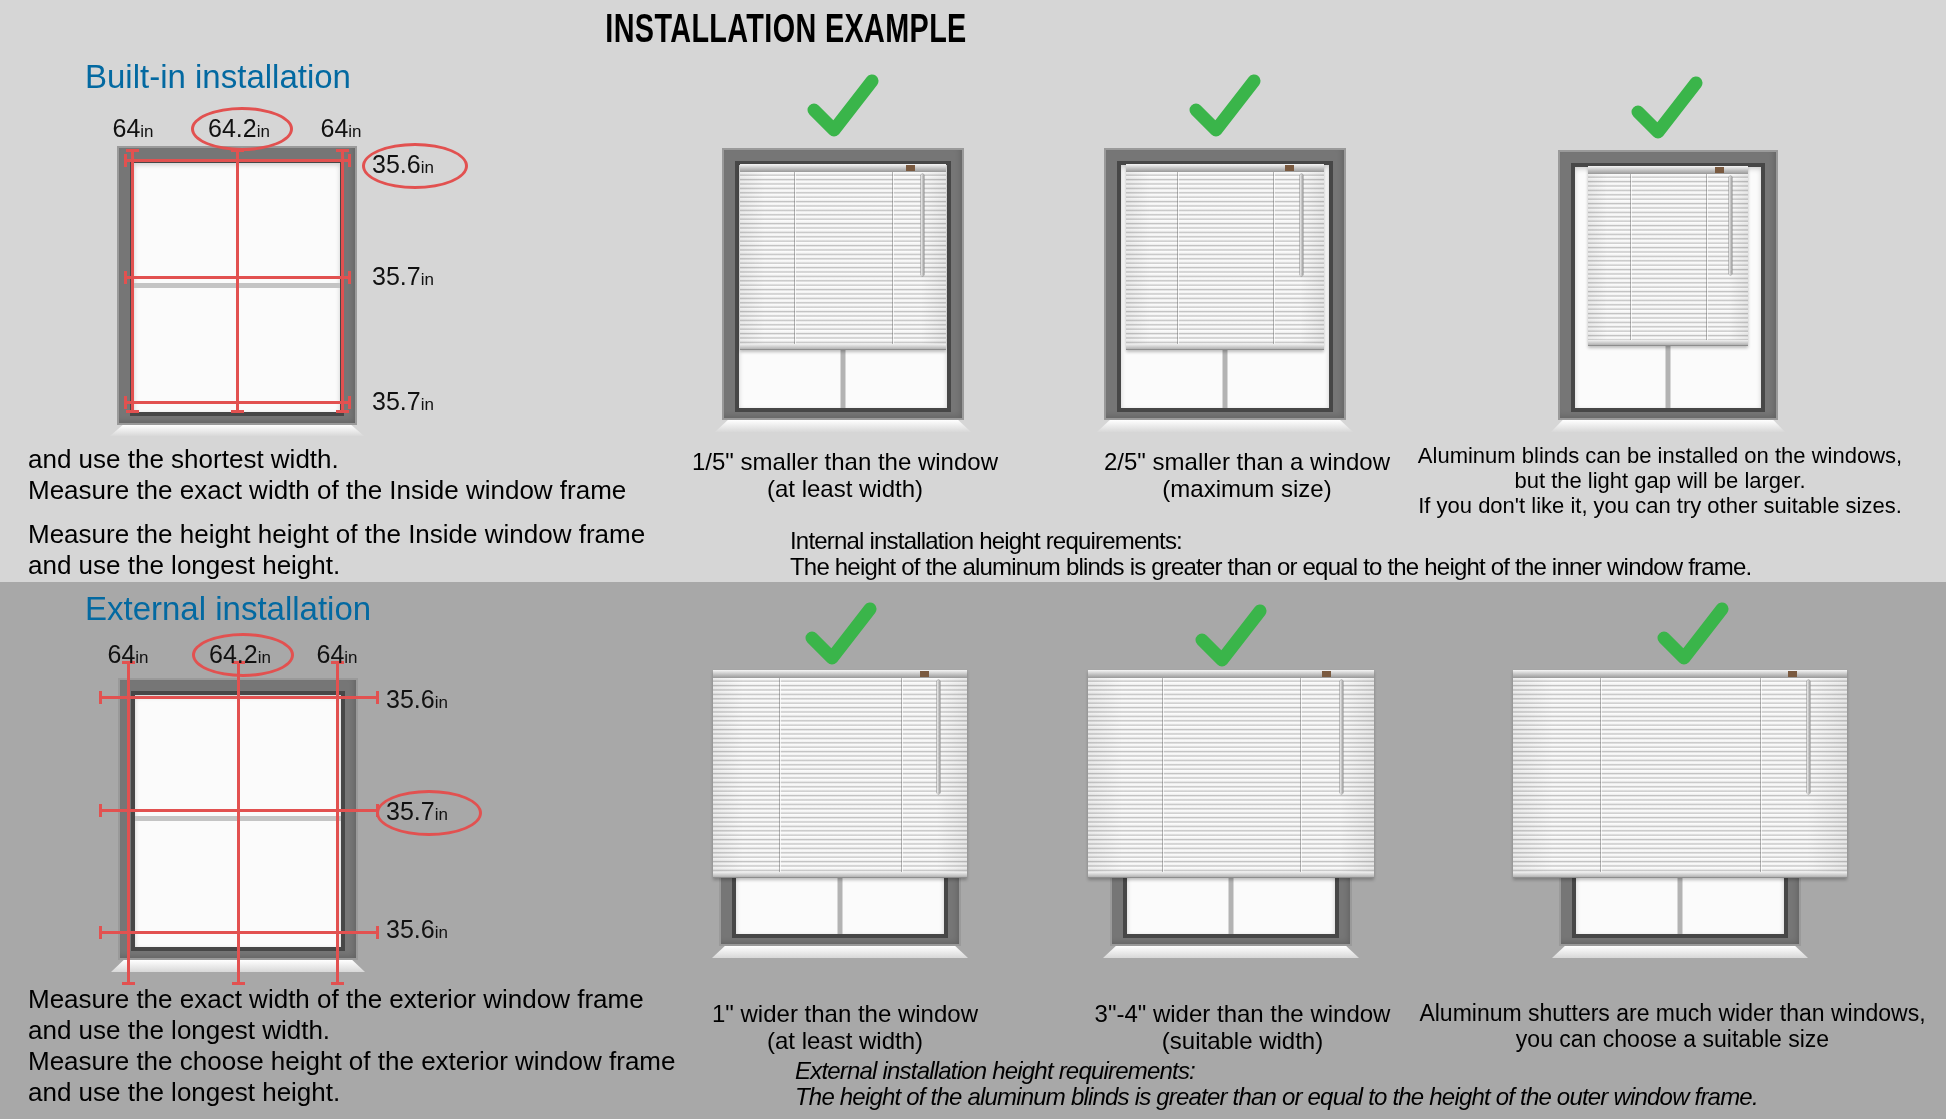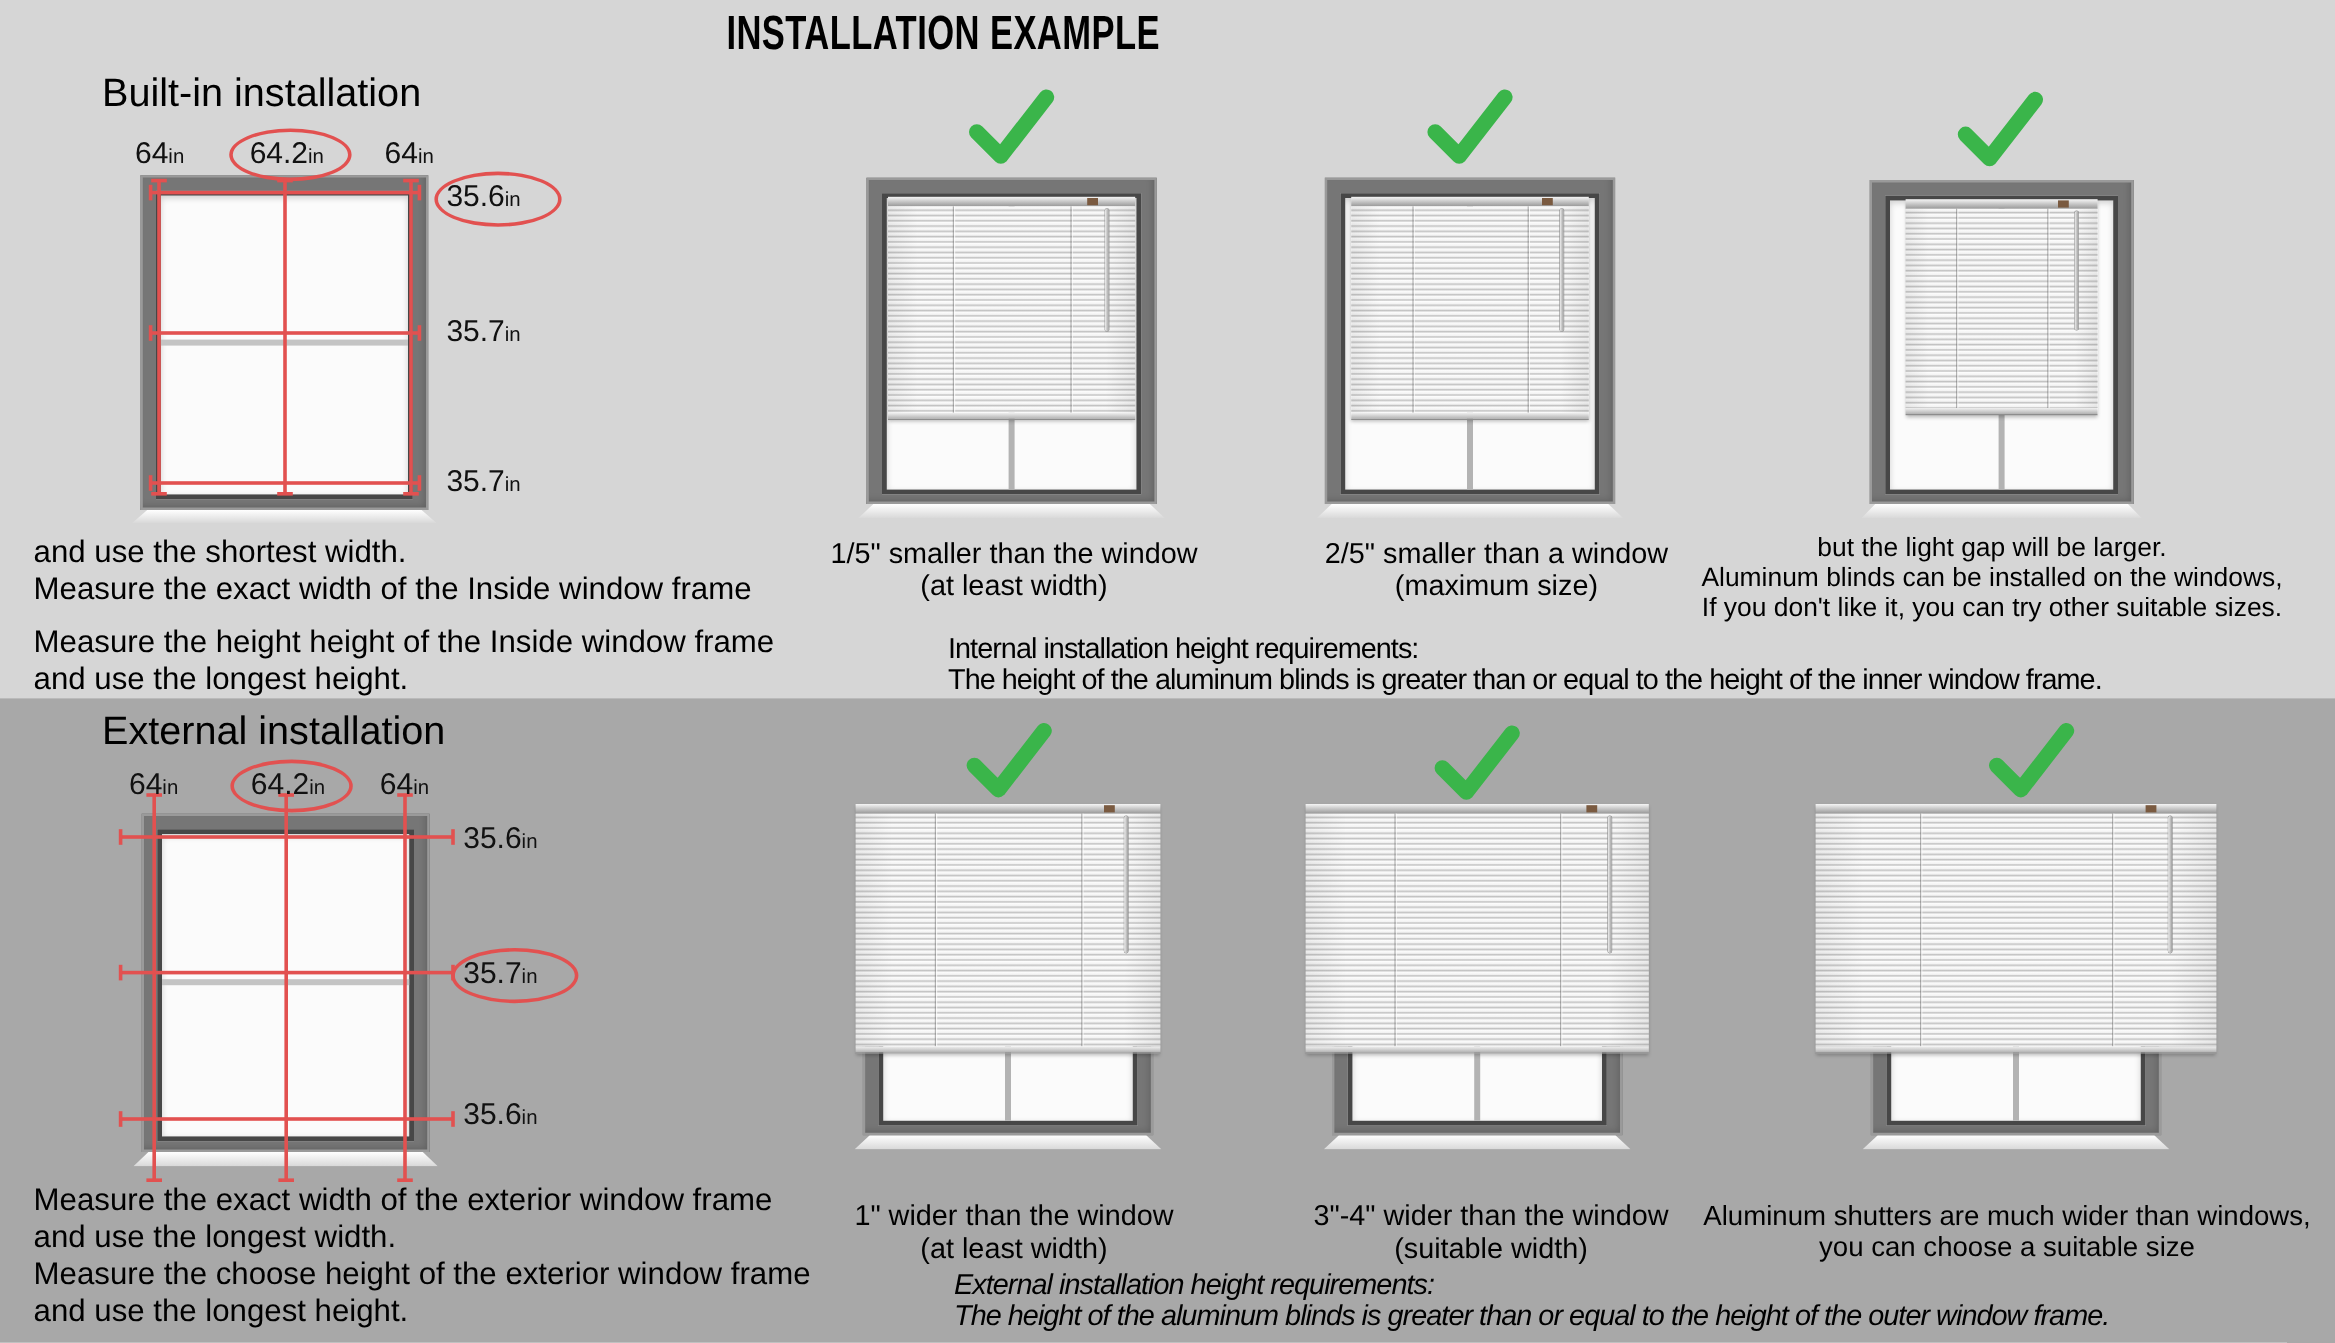--- a/index.html
+++ b/index.html
@@ -3,21 +3,21 @@
 <meta charset="utf-8">
 <style>
   :root{ --red:#e25150; --green:#3ab54a; --ink:#111; }
   html,body{margin:0;padding:0;}
   body{font-family:"Liberation Sans", sans-serif; background:#d6d6d6;}
   .stage{position:relative;width:1946px;height:1119px;overflow:hidden;background:#d6d6d6;}
   .half-top{position:absolute;left:0;top:0;width:1946px;height:582px;background:#d6d6d6;}
   .half-bottom{position:absolute;left:0;top:582px;width:1946px;height:537px;background:#a8a8a8;}
   .title{position:absolute;left:786px;top:6px;transform:translateX(-50%) scaleX(.72);transform-origin:center top;
          font-size:40px;font-weight:bold;color:#000;white-space:nowrap;letter-spacing:.5px;}
-  .sec-heading{position:absolute;font-size:33px;color:#000000;white-space:nowrap;}
+  .sec-heading{position:absolute;font-size:33px;color:#0369a1;white-space:nowrap;}
   
   .lbl{position:absolute;transform:translateX(-50%);font-size:25px;color:var(--ink);white-space:nowrap;z-index:6;}
   .slbl{position:absolute;font-size:25px;color:var(--ink);white-space:nowrap;z-index:6;}
   .lbl .u,.slbl .u{font-size:17px;}
   .oval{position:absolute;border:3px solid var(--red);border-radius:50%;z-index:7;}
   
   .rv{position:absolute;width:3px;background:var(--red);z-index:5;}
   .rv::before,.rv::after{content:"";position:absolute;left:-5px;width:13px;height:3px;background:var(--red);}
   .rv::before{top:-1px;} .rv::after{bottom:-1px;}
   .rh{position:absolute;height:3px;background:var(--red);z-index:5;}
@@ -166,22 +166,22 @@
 
   <div class="cap cap24" style="left:650px;top:448px;width:390px;">
     <div class="l">1/5" smaller than the window</div>
       <div class="l">(at least width)</div>
   </div>
   <div class="cap cap24" style="left:1052px;top:448px;width:390px;">
     <div class="l">2/5" smaller than a window</div>
       <div class="l">(maximum size)</div>
   </div>
   <div class="cap cap22" style="left:1400px;top:443px;width:520px;">
-    <div class="l">but the light gap will be larger.</div>
-      <div class="l">Aluminum blinds can be installed on the windows,</div>
+    <div class="l">Aluminum blinds can be installed on the windows,</div>
+      <div class="l">but the light gap will be larger.</div>
       <div class="l">If you don't like it, you can try other suitable sizes.</div>
   </div>
 
   <div class="req" style="left:790px;top:528px;">
     <div>Internal installation height requirements:</div>
     <div>The height of the aluminum blinds is greater than or equal to the height of the inner window frame.</div>
   </div>
 
   <div class="sec-heading" style="left:85px;top:590px;">External installation</div>
 

